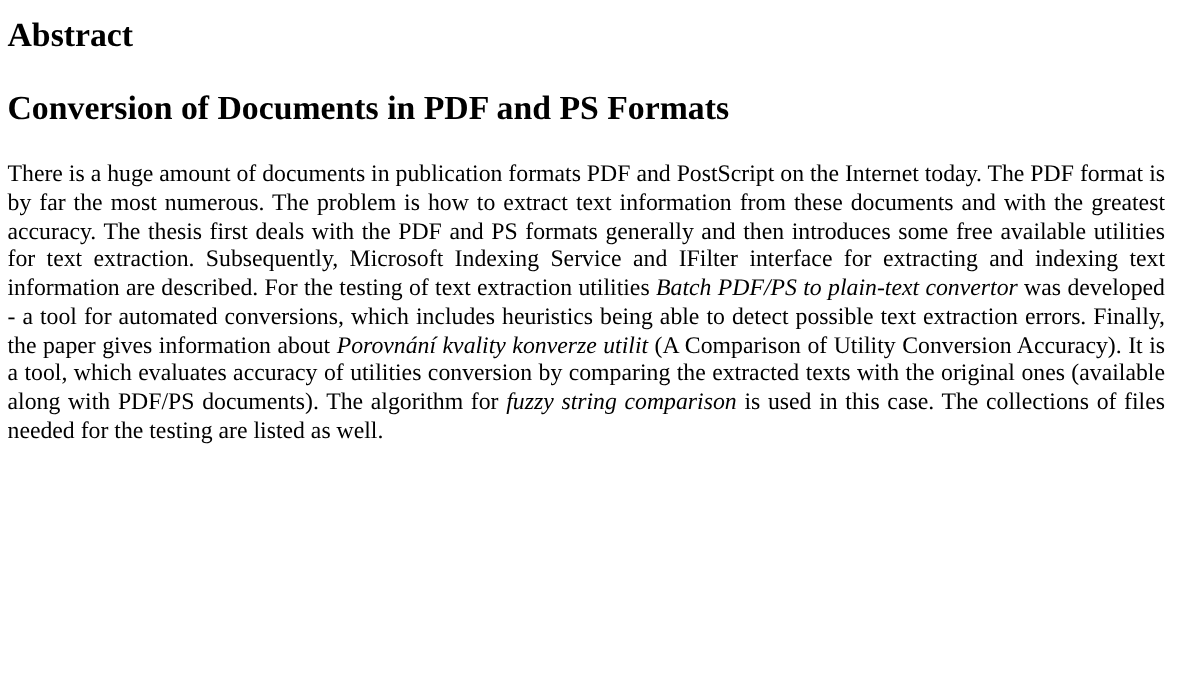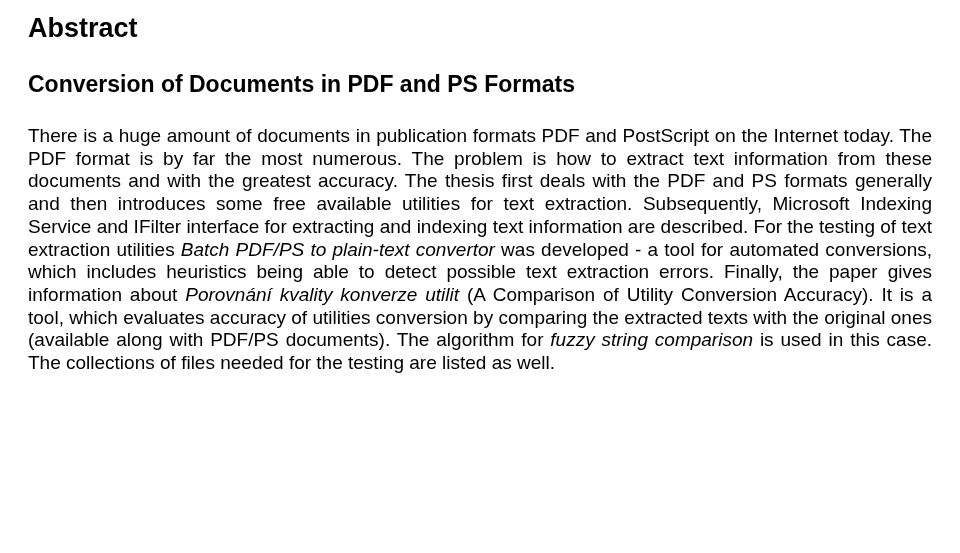--- a/index.html
+++ b/index.html
@@ -5,32 +5,32 @@
   html, body {
     margin: 0;
     padding: 0;
     background: #ffffff;
     width: 960px;
     height: 553px;
     overflow: hidden;
   }
   .page {
     box-sizing: border-box;
-    padding: 14px 28px 20px 28px;
-    font-family: Liberation Sans, sans-serif;
+    padding: 14px 28px 20px 6px;
+    font-family: Liberation Serif, serif;
     color: #000;
   }
   .abstract-heading {
     font-size: 27px;
     font-weight: bold;
     margin: 0 0 28px 0;
     line-height: 1.1;
   }
   .title {
-    font-size: 23px;
+    font-size: 27px;
     font-weight: bold;
     margin: 0 0 28px 0;
     line-height: 1.1;
   }
   .body-text {
     font-size: 19px;
     line-height: 1.195;
     text-align: justify;
     text-justify: inter-word;
     font-weight: 400;

